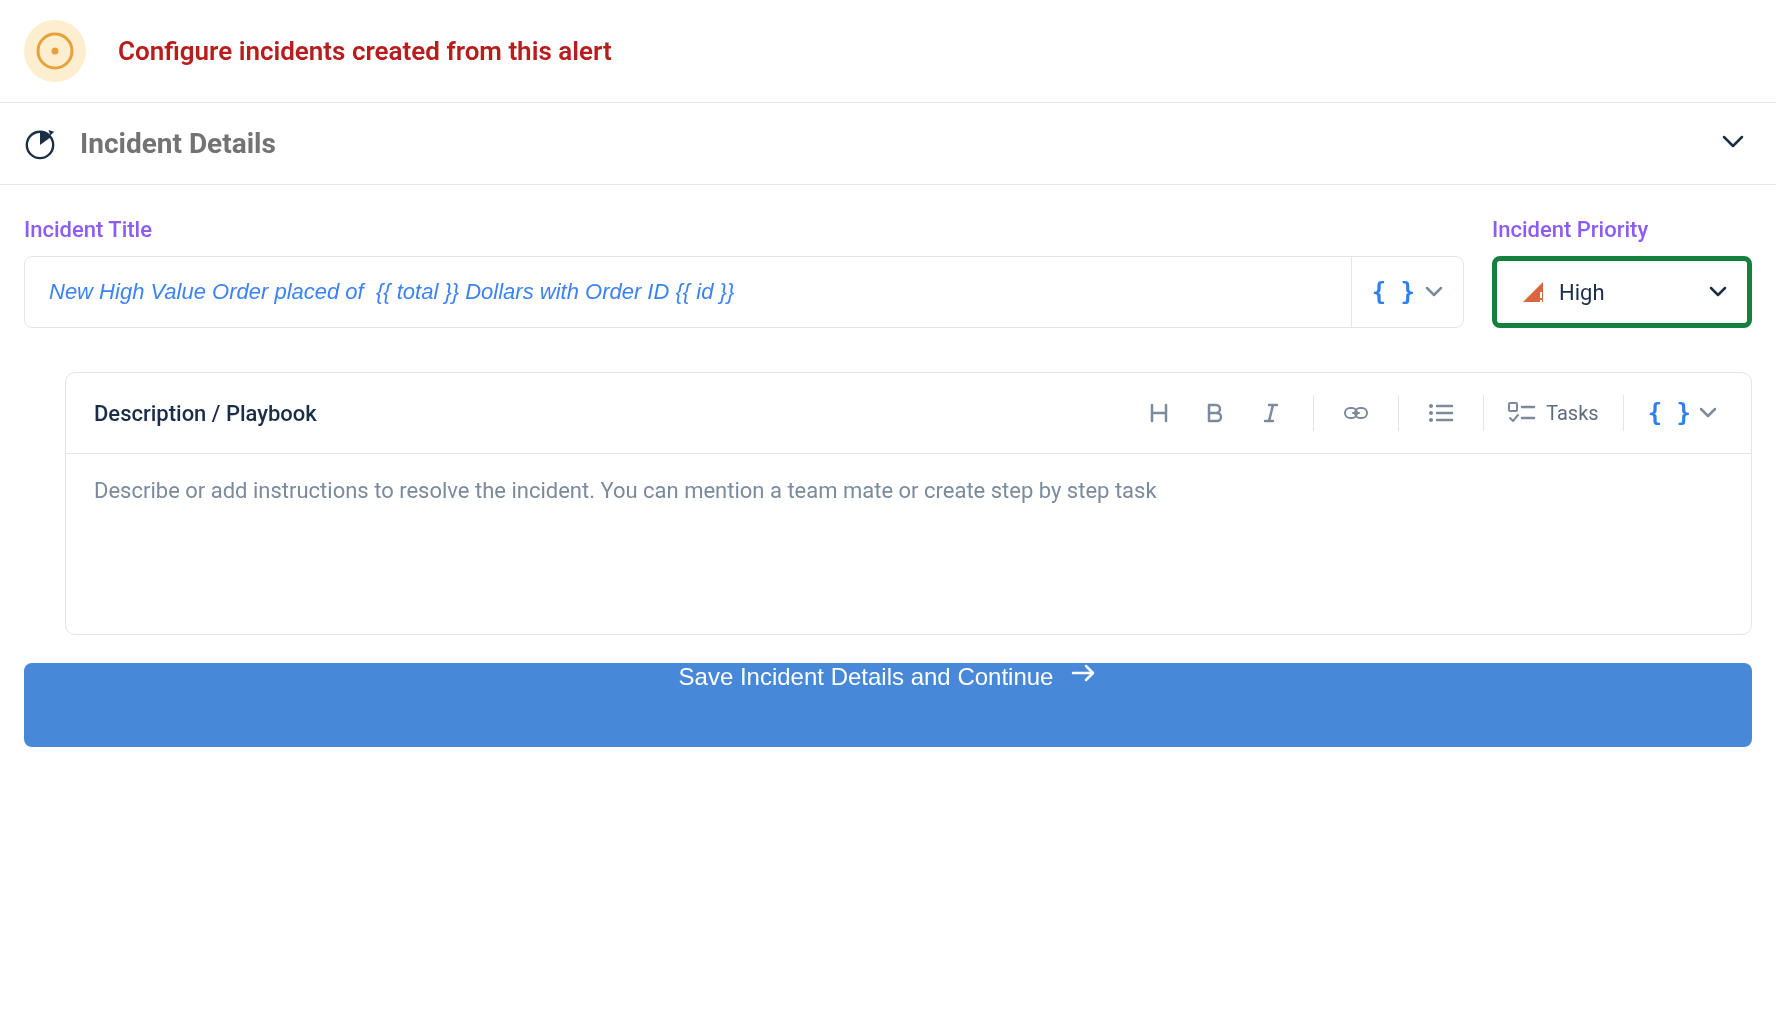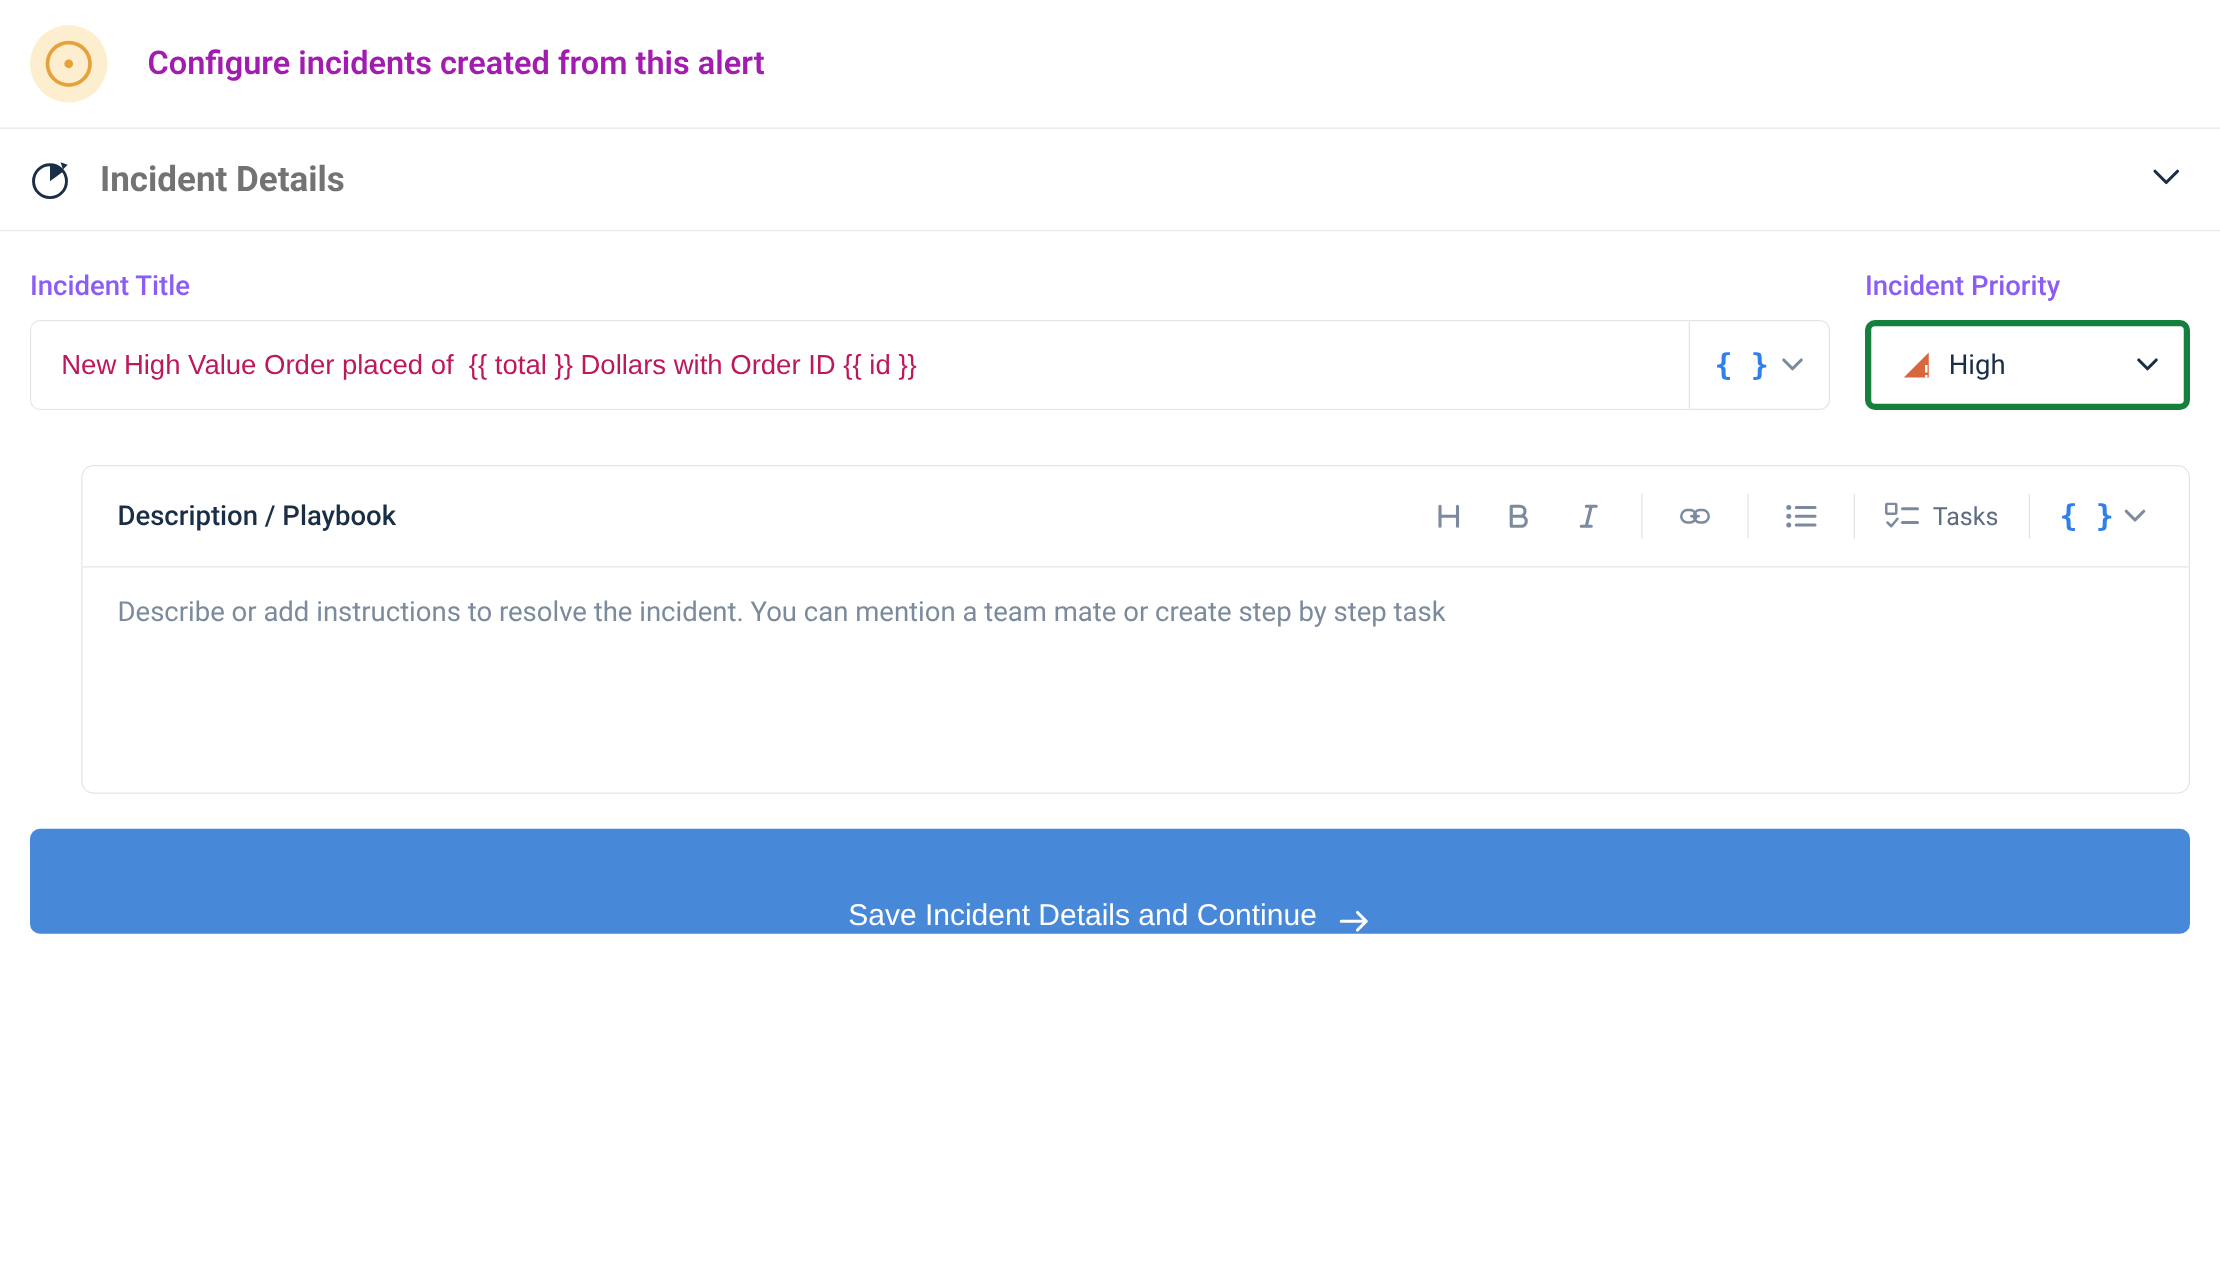--- a/index.html
+++ b/index.html
@@ -24,21 +24,21 @@
       border-radius: 50%;
       background: #fdeecf;
       display: flex;
       align-items: center;
       justify-content: center;
       flex-shrink: 0;
     }
     .header-title {
       font-size: 26px;
       font-weight: 600;
-      color: #a21caf;
+      color: #b91c1c;
     }
     .divider {
       border-top: 1px solid #e5e9ed;
     }
     .section-header {
       display: flex;
       align-items: center;
       padding: 24px 24px;
       gap: 24px;
       position: relative;
@@ -85,23 +85,24 @@
       border: 1px solid #e1e5ea;
       border-radius: 8px;
       overflow: hidden;
       height: 72px;
     }
     .text-input {
       flex: 1;
       border: none;
       padding: 0 24px;
       font-size: 22px;
-      color: #be185d;
+      color: #3b82f6;
       outline: none;
       background: #fff;
+      font-style: italic;
     }
     .input-addon {
       display: flex;
       align-items: center;
       gap: 10px;
       padding: 0 20px;
       border-left: 1px solid #e1e5ea;
       cursor: pointer;
     }
     .braces-icon {
@@ -199,21 +200,21 @@
       margin-top: 28px;
       width: 100%;
       height: 84px;
       background: #4788d8;
       border: none;
       border-radius: 8px;
       color: #fff;
       font-size: 24px;
       font-weight: 500;
       display: flex;
-      align-items: flex-end;
+      align-items: flex-start;
       justify-content: center;
       gap: 18px;
       cursor: pointer;
     }
   </style>
 </head>
 <body>
 
 <div class="header">
   <div class="header-icon">

